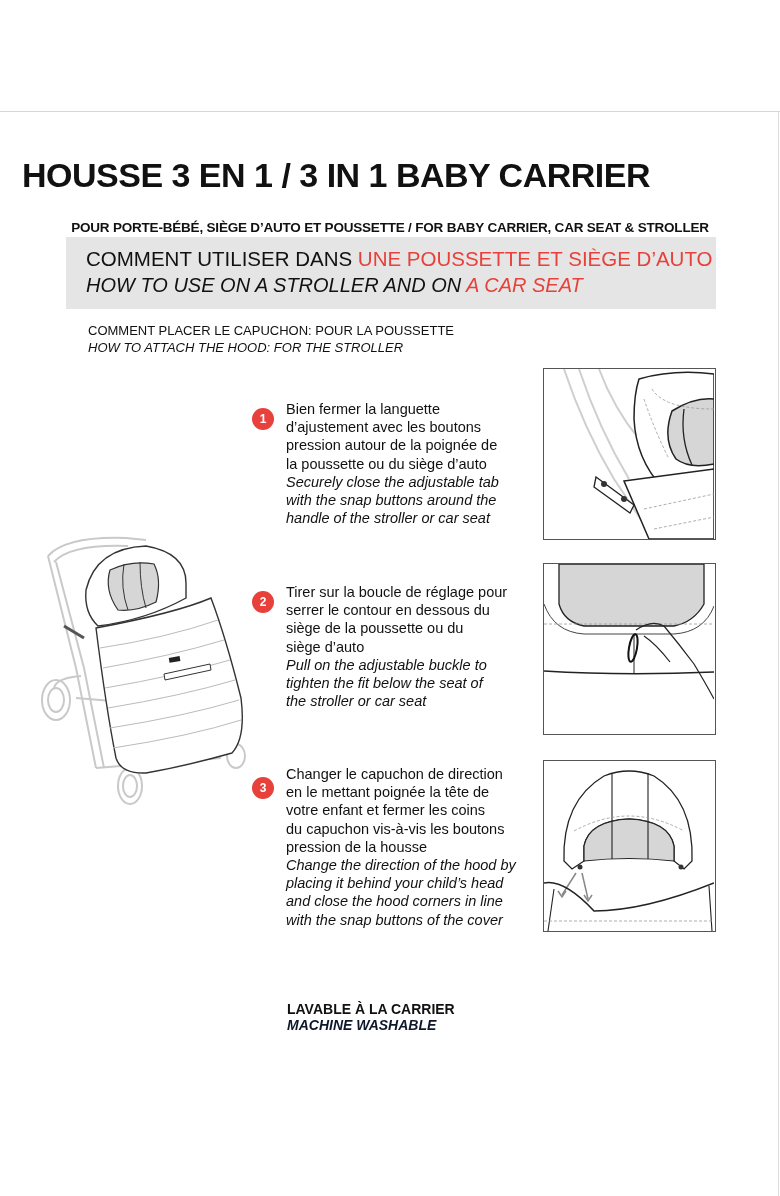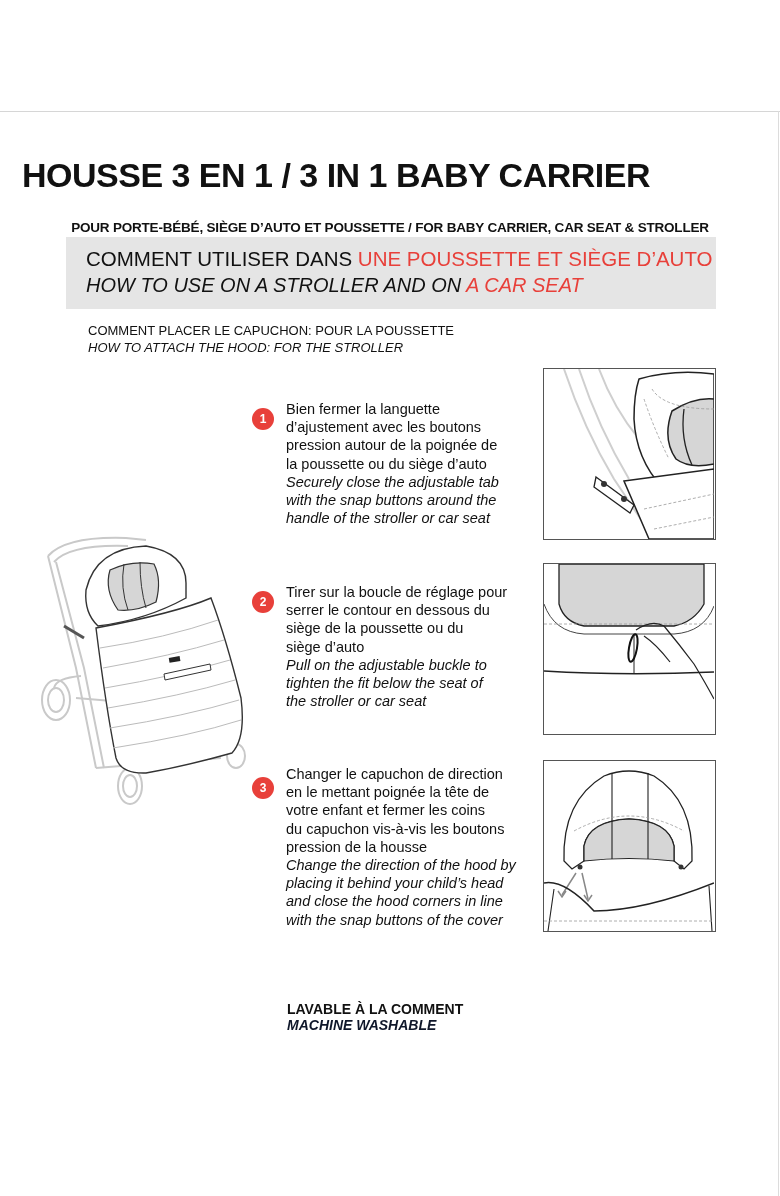--- a/index.html
+++ b/index.html
@@ -173,15 +173,15 @@
     <circle cx="137" cy="106" r="2.5" fill="#333"></circle>
     <path d="M32 112 L18 134 M38 112 L44 138" stroke="#888" stroke-width="1.5"></path>
     <path d="M14 130 L18 136 L22 130 M40 134 L44 140 L48 134" stroke="#888" stroke-width="1.5"></path>
     <path d="M0 122 Q20 118 50 150 Q100 150 170 122" stroke="#222" stroke-width="1.6"></path>
     <path d="M10 128 L4 170 M165 125 L168 170" stroke="#222" stroke-width="1.1"></path>
     <path d="M0 160 L170 160" stroke="#999" stroke-width="0.8" stroke-dasharray="3 2"></path>
   </svg>
 </div>
 
 <div class="wash">
-  <div class="wash-fr">LAVABLE À LA COMMENT</div>
+  <div class="wash-fr">LAVABLE À LA CARRIER</div>
   <div class="wash-en">MACHINE WASHABLE</div>
 </div>
 
 </body></html>

